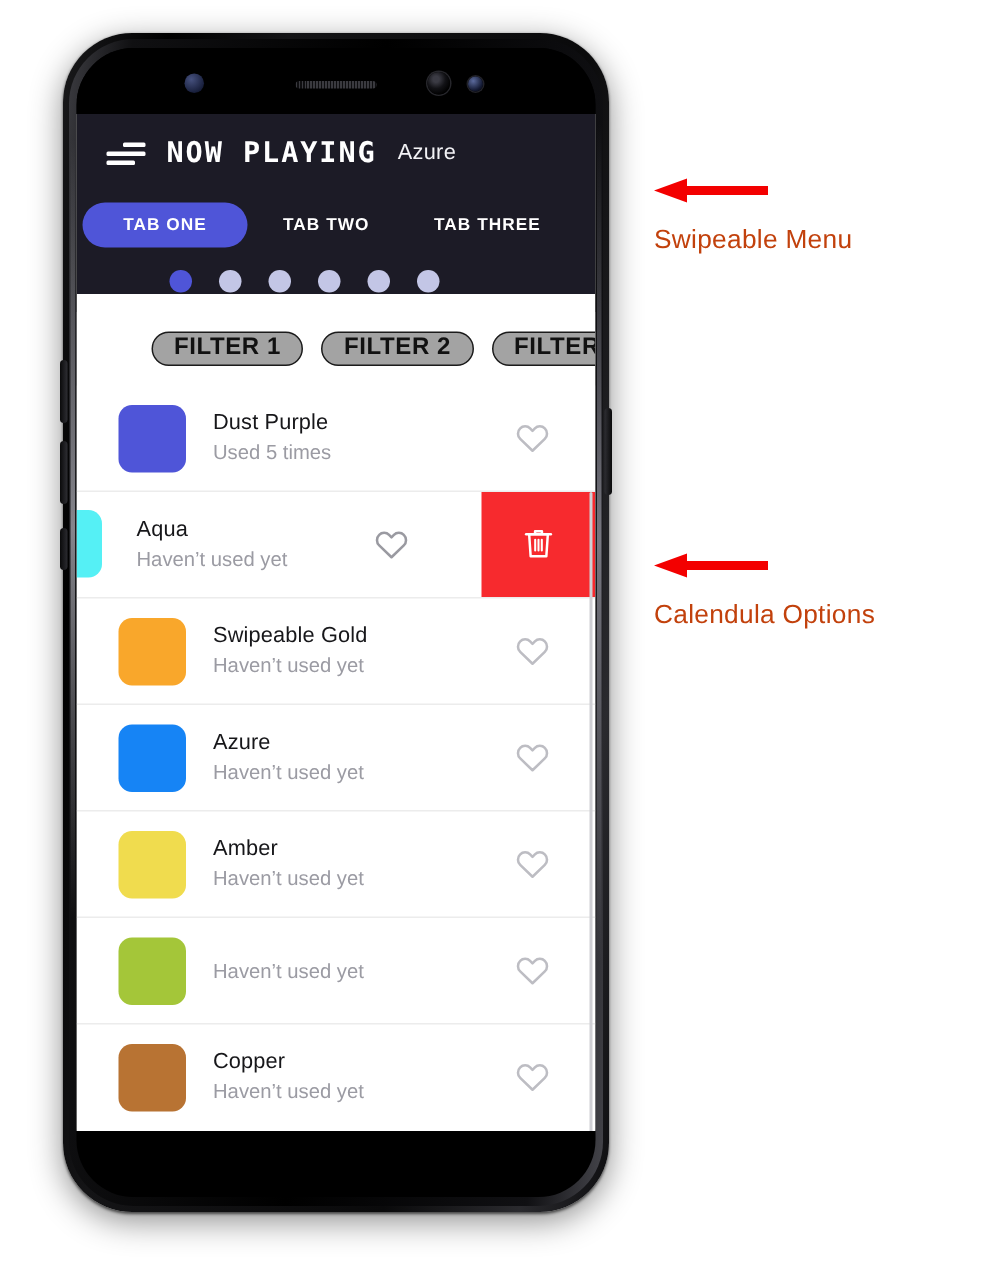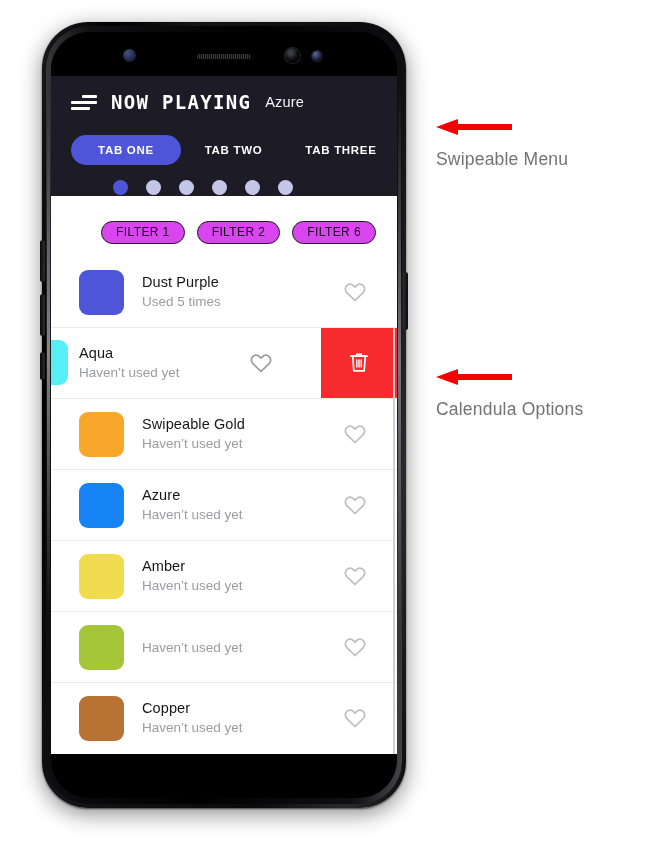--- a/index.html
+++ b/index.html
@@ -63,57 +63,57 @@
   .hamburger i{position:absolute;height:2.5px;background:#fff;border-radius:1px;display:block;}
   .hamburger i:nth-child(1){top:1px;right:0;width:15px;}
   .hamburger i:nth-child(2){top:7px;left:0;width:26px;}
   .hamburger i:nth-child(3){top:13px;left:0;width:19px;}
   .title{
     color:#fff;font-size:19px;font-weight:700;letter-spacing:1.3px;
     font-family:"DejaVu Sans Mono","Liberation Mono",monospace;
   }
   .subtitle{color:#f2f2f5;font-size:14.5px;margin-left:14px;letter-spacing:.2px;}
 
-  .tabs{display:flex;align-items:center;height:44px;padding:0 0 0 20px;gap:0;}
+  .tabs{display:flex;align-items:center;height:44px;padding:0 0 0 4px;gap:0;}
   .tab{
     font-size:11.5px;font-weight:700;letter-spacing:.7px;color:#ffffff;
     text-align:center;cursor:pointer;white-space:nowrap;
   }
   .tab.t0{width:110px;height:30px;line-height:30px;border-radius:16px;background:#4f55d8;}
   .tab.t1{width:105px;}
   .tab.t2{width:110px;}
 
   .dots{display:flex;align-items:center;gap:18px;padding-left:62px;height:30px;}
   .dot{width:15px;height:15px;border-radius:50%;background:#c3c6e6;}
   .dot.active{background:#4f55d8;}
 
   .content{background:#fff;position:absolute;left:0;right:0;top:132px;bottom:0;overflow:hidden;}
 
   .filters{display:flex;gap:12px;padding:13px 0 13px 50px;}
   .chip{
     border:1.6px solid #1b1b1b;border-radius:14px;height:21px;line-height:20px;
-    padding:0 14px;font-size:12px;font-weight:400;letter-spacing:.4px;color:#111;
-    background:#d946ef;cursor:pointer;white-space:nowrap;
+    padding:0 14px;font-size:16px;font-weight:700;letter-spacing:.4px;color:#111;
+    background:#a3a3a3;cursor:pointer;white-space:nowrap;
   }
 
   .list{position:relative;}
   .row{
     display:flex;align-items:center;height:70px;padding:0 0 0 28px;position:relative;
     background:#fff;
   }
   .row + .row{border-top:1.5px solid #ececec;}
   .swatch{width:45px;height:45px;border-radius:9px;flex:0 0 auto;}
   .row-text{flex:1 1 auto;padding-left:18px;}
   .row-name{font-size:14.5px;font-weight:400;color:#17171a;line-height:1.25;letter-spacing:.1px;}
   .row-sub{font-size:13.5px;color:#9b9ba3;line-height:1.35;margin-top:2px;}
   .heart{width:24px;height:24px;margin-right:30px;flex:0 0 auto;}
   .heart svg{display:block;}
 
   
-  .row.swiped{padding-left:0;gap:40px;}
+  .row.swiped{padding-left:12px;gap:40px;}
   .row.swiped .swatch{
     position:absolute;left:-28px;top:12px;width:45px;height:45px;border-radius:9px;
   }
   .row.swiped .row-text{padding-left:28px;}
   .row.swiped .heart{margin-right:8px;}
   .delete-action{
     width:76px;height:100%;background:#f72a2e;display:flex;align-items:center;justify-content:center;
     flex:0 0 auto;cursor:pointer;
   }
   .trash{width:22px;height:24px;}
@@ -122,21 +122,21 @@
   .scrollbar{position:absolute;right:2px;top:120px;width:2.5px;height:430px;background:#cfcfd4;border-radius:2px;}
 
   
   .anno{position:absolute;}
   .anno-arrow{position:relative;height:16px;width:76px;}
   .anno-arrow .shaft{position:absolute;right:0;top:5px;width:58px;height:6px;background:#f30000;}
   .anno-arrow .head{
     position:absolute;left:0;top:0;width:0;height:0;
     border-top:8px solid transparent;border-bottom:8px solid transparent;border-right:22px solid #f30000;
   }
-  .anno-label{font-size:17.5px;color:#737373;margin-top:14px;letter-spacing:.2px;white-space:nowrap;}
+  .anno-label{font-size:17.5px;color:#c2410c;margin-top:14px;letter-spacing:.2px;white-space:nowrap;}
   #anno-menu{left:436px;top:119px;}
   #anno-options{left:436px;top:369px;}
 </style>
 </head>
 <body>
 
 <div class="stage">
 
   <div class="phone">
     <div class="phone-inner-ring"></div>

